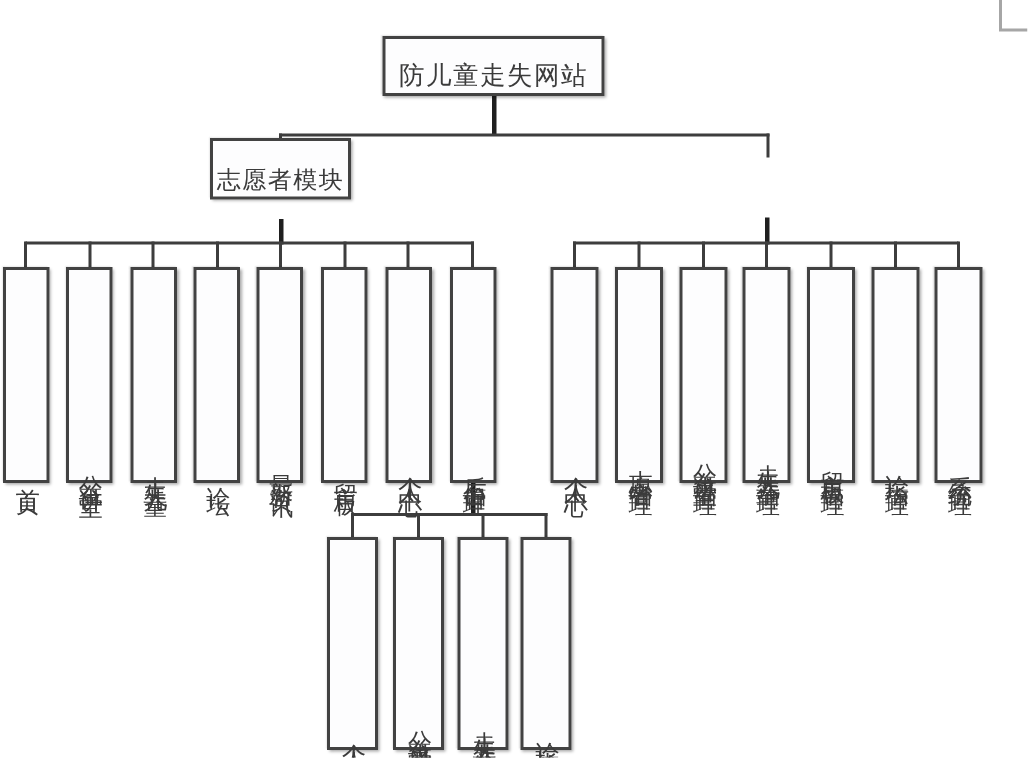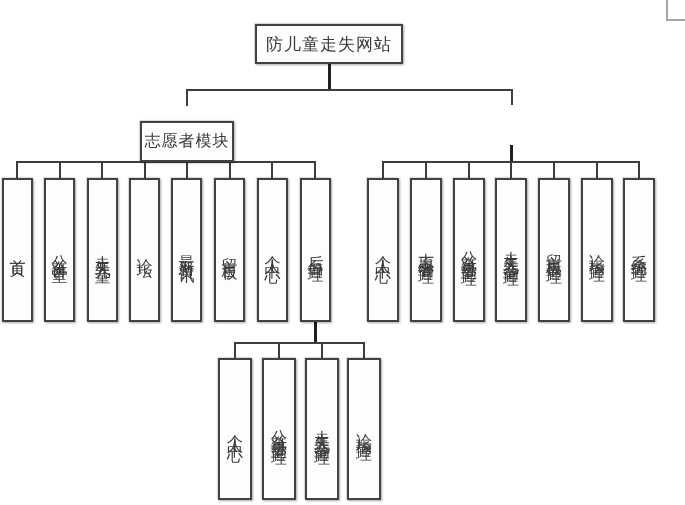--- a/index.html
+++ b/index.html
@@ -23,21 +23,21 @@
     overflow: hidden;
   }
   .node {
     position: absolute;
     box-sizing: border-box;
     background: var(--box-bg);
     border: 2px solid var(--border-color);
     box-shadow: 1px 1px 2px rgba(0,0,0,0.35), -1px -1px 1px rgba(0,0,0,0.12);
     color: var(--text-color);
     display: flex;
-    align-items: center;
+    align-items: flex-end;
     justify-content: center;
     text-align: center;
   }
   .hnode { font-size: 17px; letter-spacing: 1px; white-space: nowrap; }
   .vnode span {
     writing-mode: vertical-rl;
     text-orientation: upright;
     font-size: 16px;
     letter-spacing: 4px;
     line-height: 1;
@@ -84,21 +84,21 @@
   <div class="hline" style="left:234px; top:342px; width:131px; height:2px;"></div>
   <div class="vline" style="left:234px; top:342px; width:2px; height:16px;"></div>
   <div class="vline" style="left:278px; top:342px; width:2px; height:16px;"></div>
   <div class="vline" style="left:321px; top:342px; width:2px; height:16px;"></div>
   <div class="vline" style="left:363px; top:342px; width:2px; height:16px;"></div>
 
   <div class="node hnode" style="left:255px; top:24px; width:148px; height:40px;">
     <span>防儿童走失网站</span>
   </div>
 
-  <div class="node hnode" style="left:140px; top:121px; width:94px; height:41px; font-size:16px;">
+  <div class="node hnode" style="left:140px; top:92px; width:94px; height:41px; font-size:16px;">
     <span>志愿者模块</span>
   </div>
 
   <div class="node vnode" style="left:2px; top:178px; width:31px; height:144px;">
     <span>首页</span>
   </div>
   <div class="node vnode" style="left:44px; top:178px; width:31px; height:144px;">
     <span>公益讲堂</span>
   </div>
   <div class="node vnode" style="left:87px; top:178px; width:31px; height:144px;">

